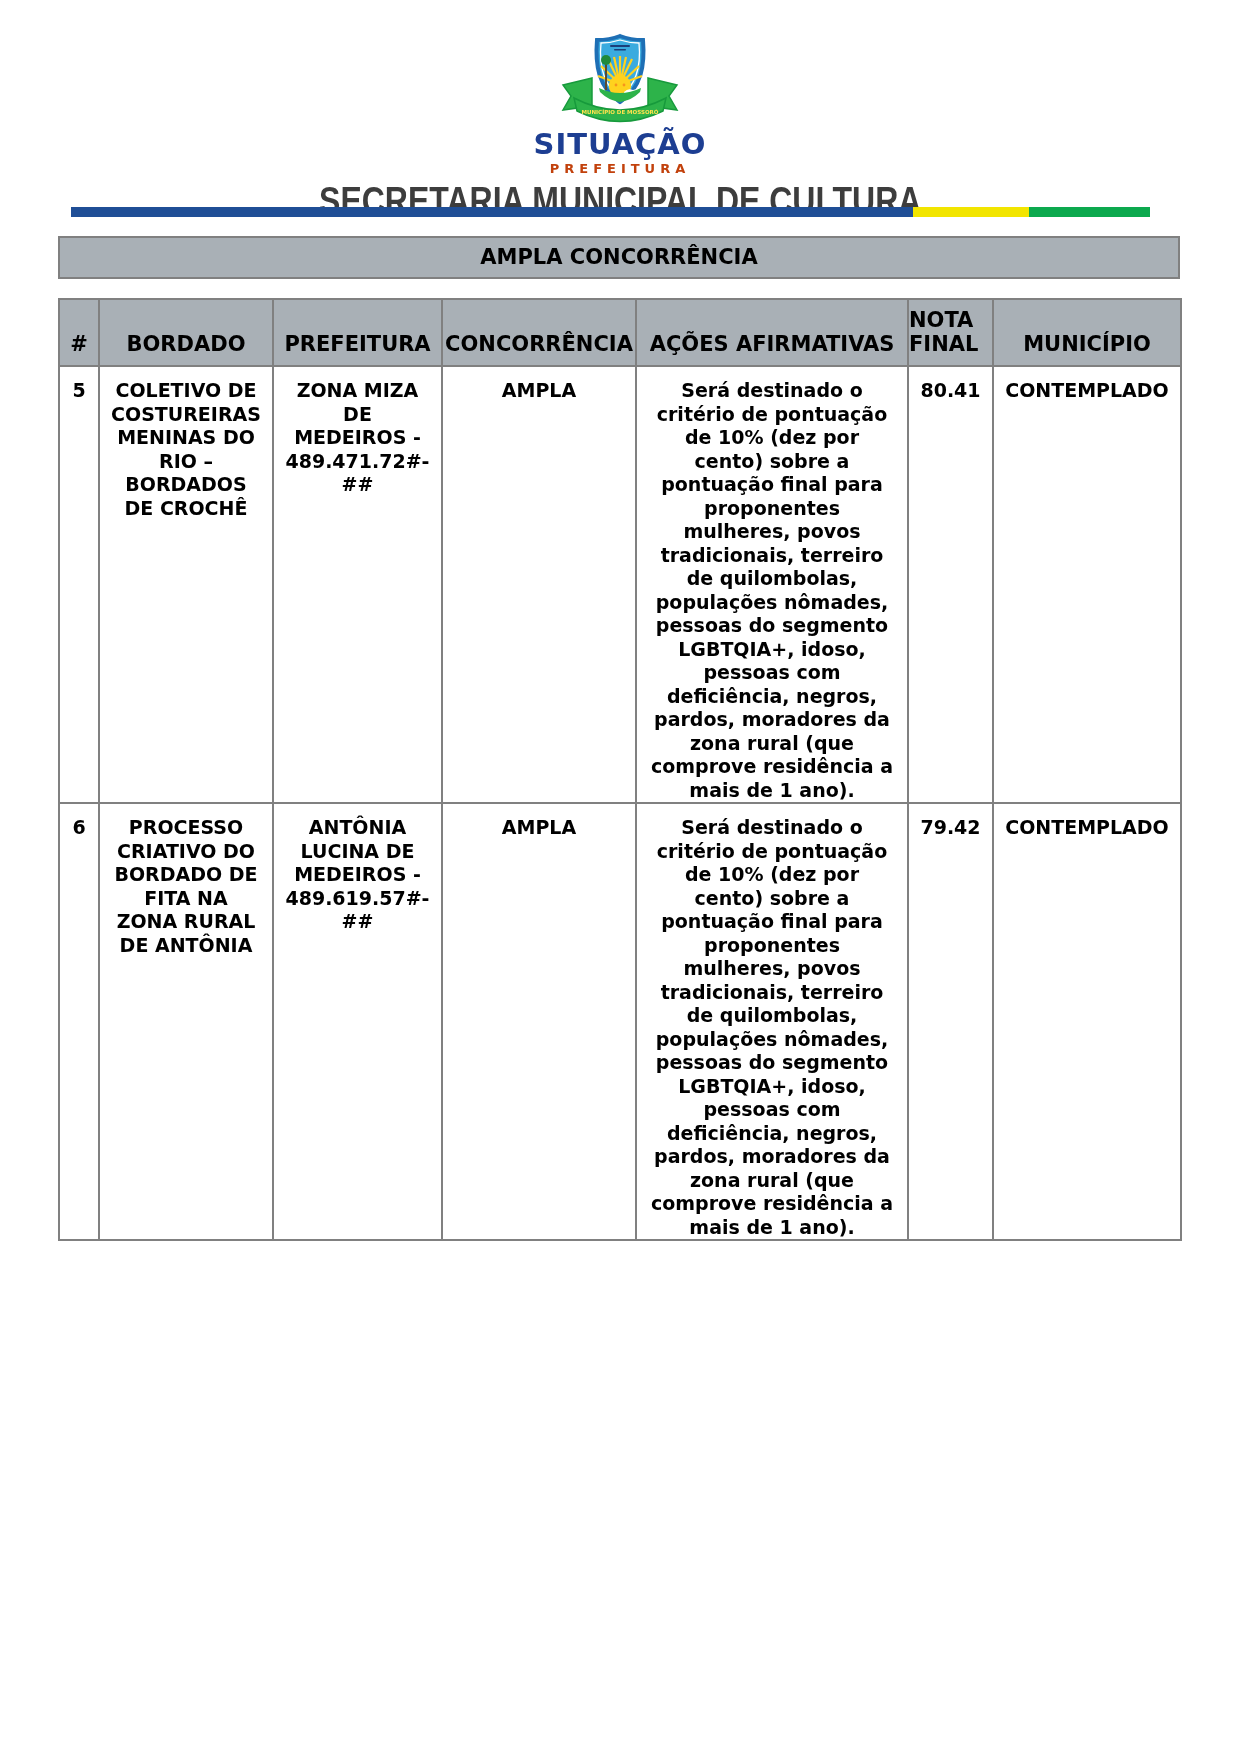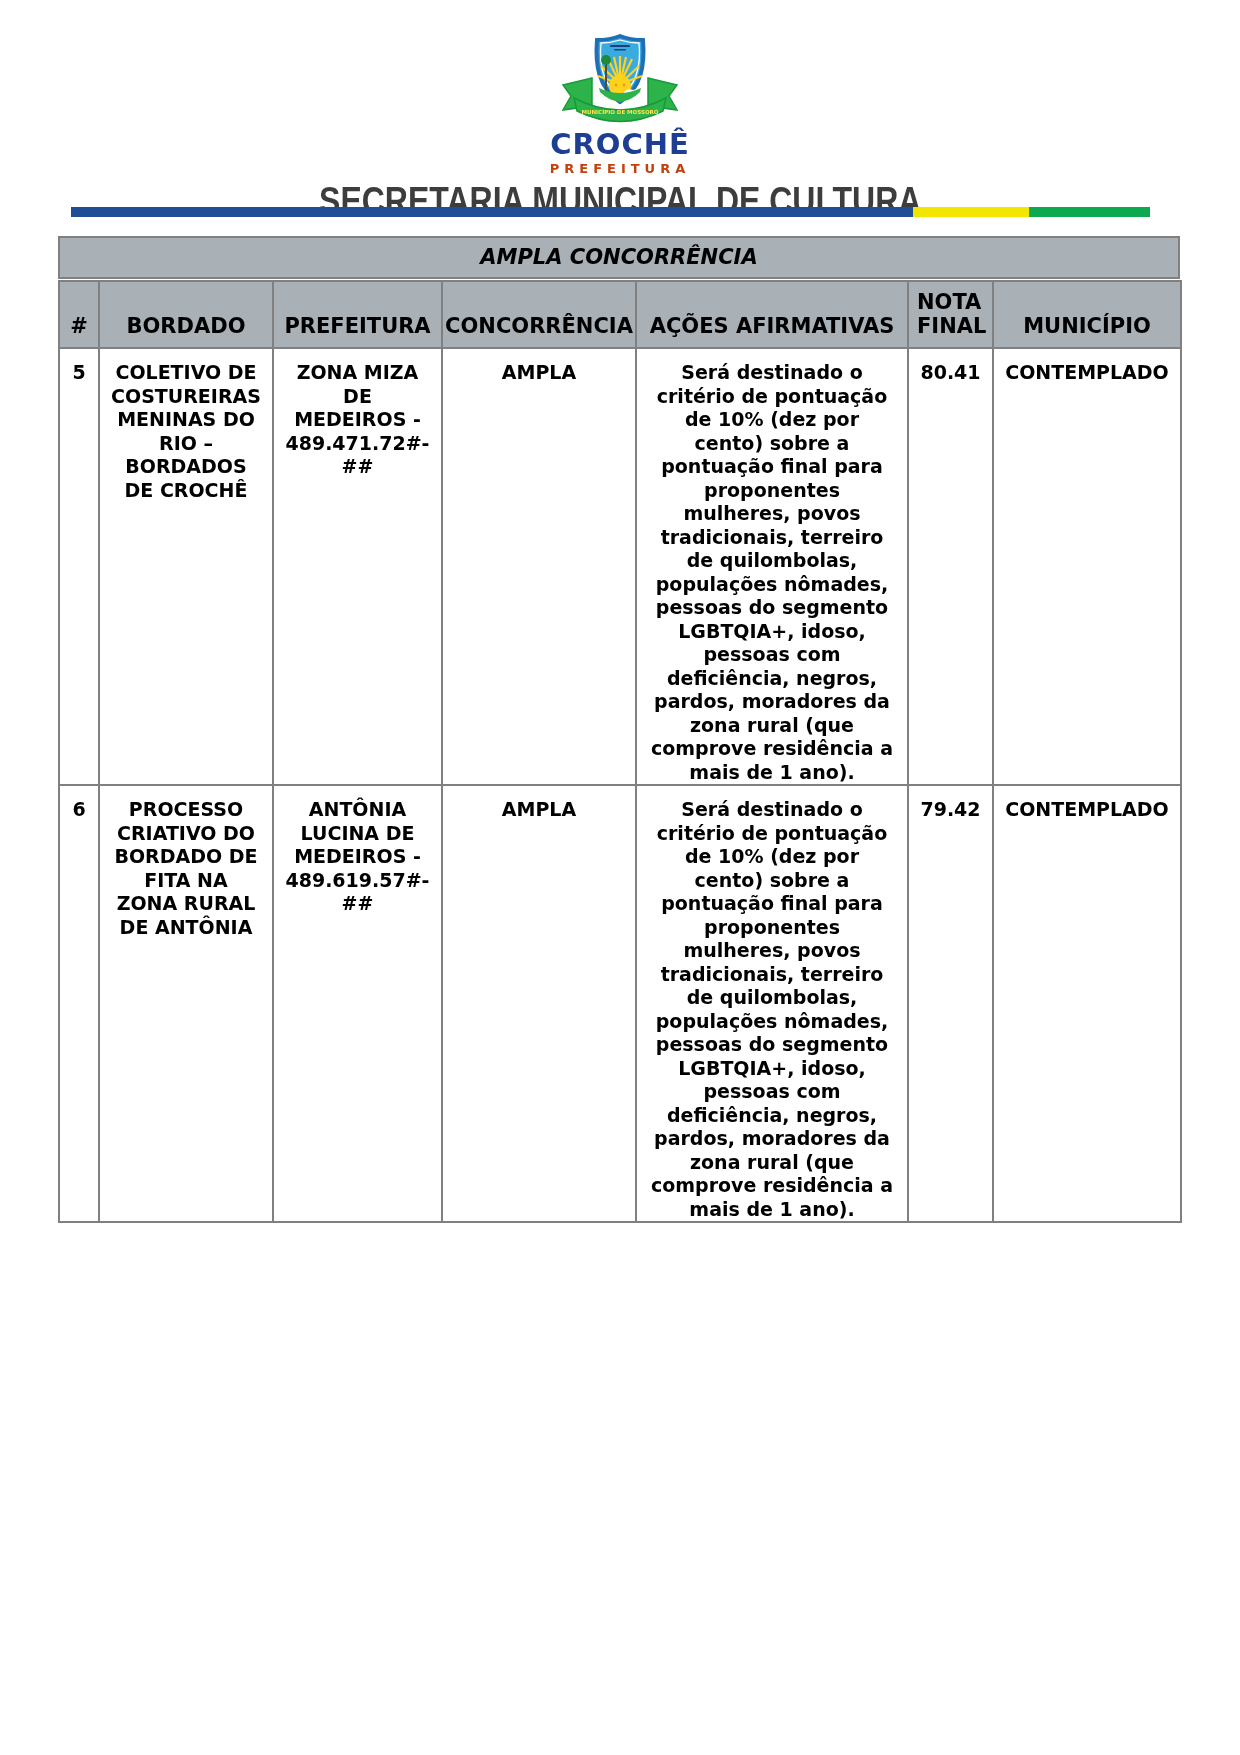--- a/index.html
+++ b/index.html
@@ -61,22 +61,21 @@
   .table-zone { position: absolute; left: 58px; top: 236px; width: 1122px; }
   .section-title {
     width: 1122px;
     height: 43px;
     background: #a9b0b6;
     border: 2px solid #808080;
     text-align: center;
     font-size: 21px;
     font-weight: bold;
     line-height: 39px;
-    margin-bottom: 1px;
-    font-style: italic;
+    margin-bottom: 19px;
   }
   table.main {
     border-collapse: collapse;
     table-layout: fixed;
     width: 1122px;
   }
   table.main th, table.main td {
     border: 2px solid #808080;
     font-weight: bold;
     overflow: hidden;
@@ -84,21 +83,21 @@
   table.main th {
     background: #a9b0b6;
     height: 67px;
     vertical-align: bottom;
     padding-bottom: 9px;
     font-size: 21px;
     text-align: center;
     white-space: pre-line;
     line-height: 1.15;
   }
-  table.main th.th-nota { text-align: left; padding-left: 8px; }
+  table.main th.th-nota { text-align: left; padding-left: 0; }
   table.main td {
     background: #ffffff;
     vertical-align: top;
     padding-top: 12px;
     font-size: 19px;
     line-height: 23.5px;
     text-align: center;
     white-space: pre-line;
   }
   tr.row-5 td { height: 432px; }
@@ -144,21 +143,21 @@
       <path d="M70,66 q4,-4 9,-2 q5,-2 8,1 l0,4 l-17,0 Z" fill="#ffffff"></path>
 
       <rect x="51" y="36" width="2" height="28" fill="#5b4a2f"></rect>
       <circle cx="52" cy="34" r="5" fill="#1f8a3c"></circle>
 
       <path d="M45,62 Q66,72 87,62 L86,66 C80,72 73,75 66,76 C59,75 52,72 46,66 Z" fill="#2db34a"></path>
 
       <text x="66" y="88" text-anchor="middle" font-size="5.5" font-weight="bold" fill="#ffe14d">MUNICÍPIO DE MOSSORÓ</text>
     </svg>
 
-    <div class="city-name">CROCHÊ</div>
+    <div class="city-name">SITUAÇÃO</div>
     <div class="city-sub">PREFEITURA</div>
 
     <div class="doc-title-wrap">
       <span class="doc-title">SECRETARIA MUNICIPAL DE CULTURA</span>
     </div>
   </div>
 
   <div class="divider-bar">
     <div class="seg-blue"></div>
     <div class="seg-yellow"></div>

